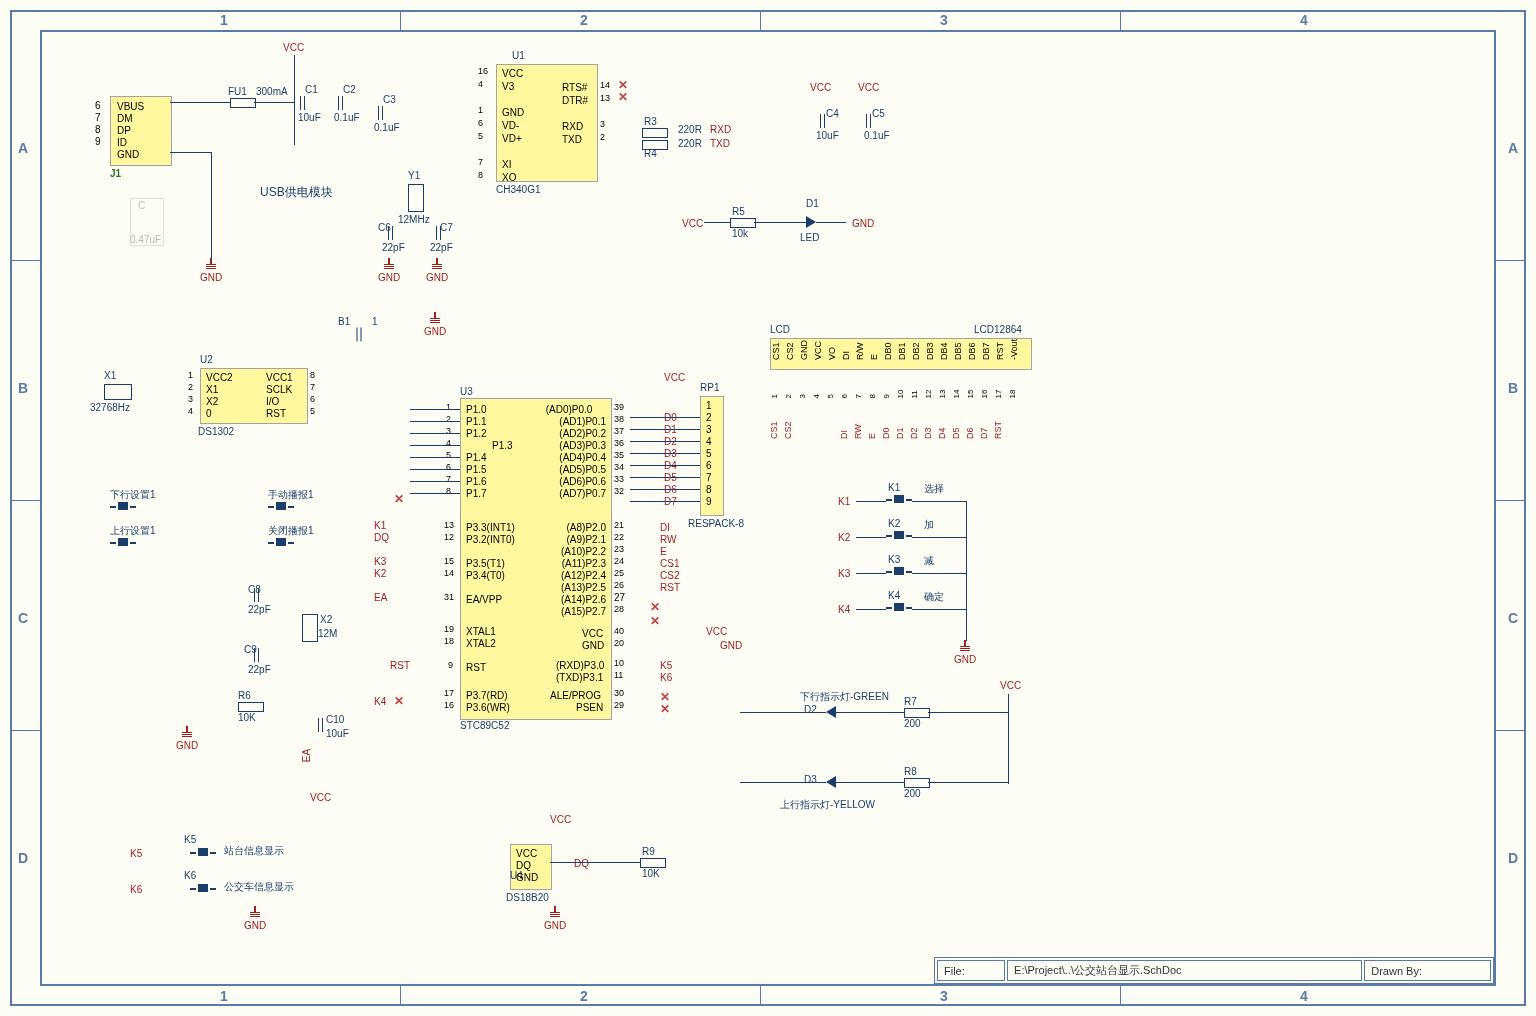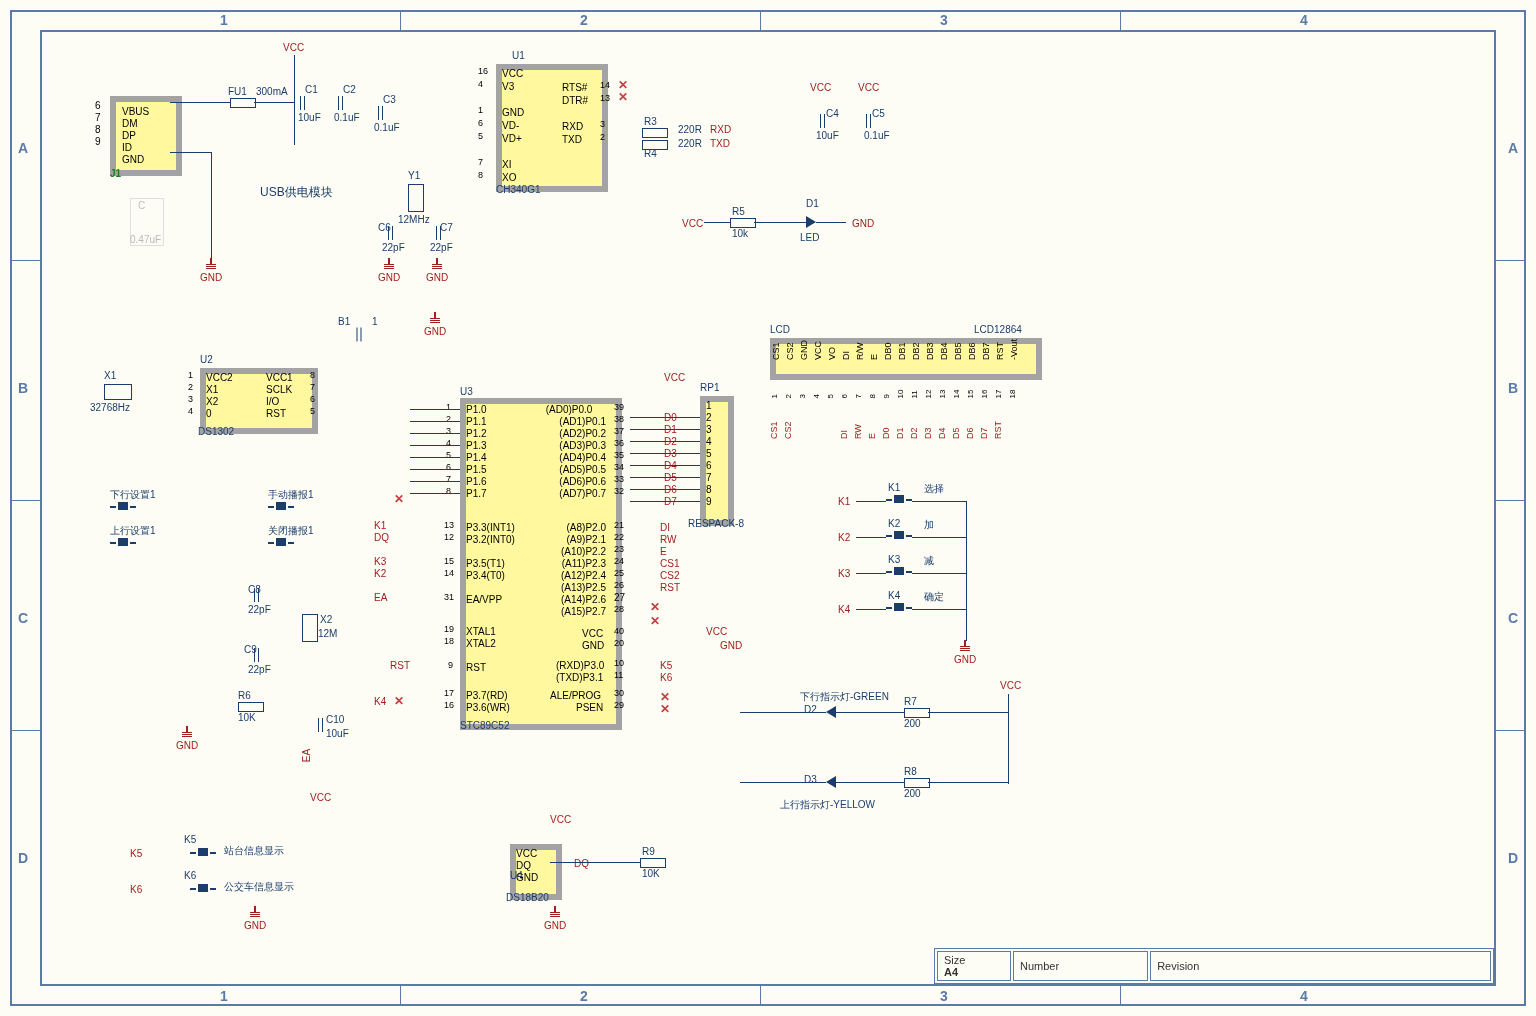--- a/index.html
+++ b/index.html
@@ -2,21 +2,21 @@
 <html><head>
 <meta charset="utf-8">
 <style>
 body{margin:0;font-family:Arial,sans-serif;font-size:10px;background:#fdfdf6}
 .sheet{position:relative;width:1536px;height:1016px;background:#fdfdf6}
 .border{position:absolute;border:2px solid #5a7ba8}
 .outer{left:10px;top:10px;right:10px;bottom:10px}
 .inner{left:40px;top:30px;right:40px;bottom:30px}
 .grid-label{position:absolute;font-size:14px;color:#5a7ba8;font-weight:bold}
 .divider{position:absolute;background:#5a7ba8}
-.chip{position:absolute;background:#fff89e;border:6px solid #a3a3a3}
+.chip{position:absolute;background:#fff89e;border:1px solid #a3a3a3}
 .txt{position:absolute;white-space:nowrap}
 .blue{color:#1a3d6b}
 .red{color:#a02020}
 .green{color:#2a7a2a}
 .wire{position:absolute;background:#1a3d6b}
 .wire.h{height:1px}
 .wire.v{width:1px}
 .pwr{position:absolute;color:#a02020;font-size:10px}
 .gnd-sym{position:absolute;width:12px;height:12px}
 .gnd-sym::before{content:"";position:absolute;left:4px;top:0;width:2px;height:6px;background:#a02020}
@@ -222,21 +222,21 @@
   <div class="txt blue" style="left:460px;top:720px">STC89C52</div>
   <div class="txt" style="position:absolute;left:466px;top:404px">P1.0</div>
     <div class="txt" style="position:absolute;left:446px;top:402px;font-size:9px">1</div>
     <div class="wire h" style="left:410px;top:409px;width:50px"></div>
     <div class="txt" style="position:absolute;left:466px;top:416px">P1.1</div>
     <div class="txt" style="position:absolute;left:446px;top:414px;font-size:9px">2</div>
     <div class="wire h" style="left:410px;top:421px;width:50px"></div>
     <div class="txt" style="position:absolute;left:466px;top:428px">P1.2</div>
     <div class="txt" style="position:absolute;left:446px;top:426px;font-size:9px">3</div>
     <div class="wire h" style="left:410px;top:433px;width:50px"></div>
-    <div class="txt" style="position:absolute;left:466px;top:440px">P1.3</div>
+    <div class="txt" style="position:absolute;left:492px;top:440px">P1.3</div>
     <div class="txt" style="position:absolute;left:446px;top:438px;font-size:9px">4</div>
     <div class="wire h" style="left:410px;top:445px;width:50px"></div>
     <div class="txt" style="position:absolute;left:466px;top:452px">P1.4</div>
     <div class="txt" style="position:absolute;left:446px;top:450px;font-size:9px">5</div>
     <div class="wire h" style="left:410px;top:457px;width:50px"></div>
     <div class="txt" style="position:absolute;left:466px;top:464px">P1.5</div>
     <div class="txt" style="position:absolute;left:446px;top:462px;font-size:9px">6</div>
     <div class="wire h" style="left:410px;top:469px;width:50px"></div>
     <div class="txt" style="position:absolute;left:466px;top:476px">P1.6</div>
     <div class="txt" style="position:absolute;left:446px;top:474px;font-size:9px">7</div>
@@ -540,19 +540,19 @@
   <div class="txt blue" style="left:642px;top:846px">R9</div>
   <div class="txt blue" style="left:642px;top:868px">10K</div>
   <div class="pwr" style="left:550px;top:814px">VCC</div>
   <div class="gnd-sym" style="left:550px;top:906px"></div>
   <div class="pwr" style="left:544px;top:920px">GND</div>
   <div class="wire h" style="left:550px;top:862px;width:90px"></div>
 
   <table class="titleblk">
     <tbody>
     <tr>
-      <td style="width:60px"><span>Size</span><br><b>A4</b></td>
-      <td><span>Number</span></td>
-      <td colspan="2" style="width:120px"><span>Revision</span></td>
+      <td><span>File:</span></td>
+      <td><span>E:\Project\..\公交站台显示.SchDoc</span></td>
+      <td colspan="2"><span>Drawn By:</span></td>
     </tr>
   </tbody>
     </table>
 </div>
 
 </body></html>

